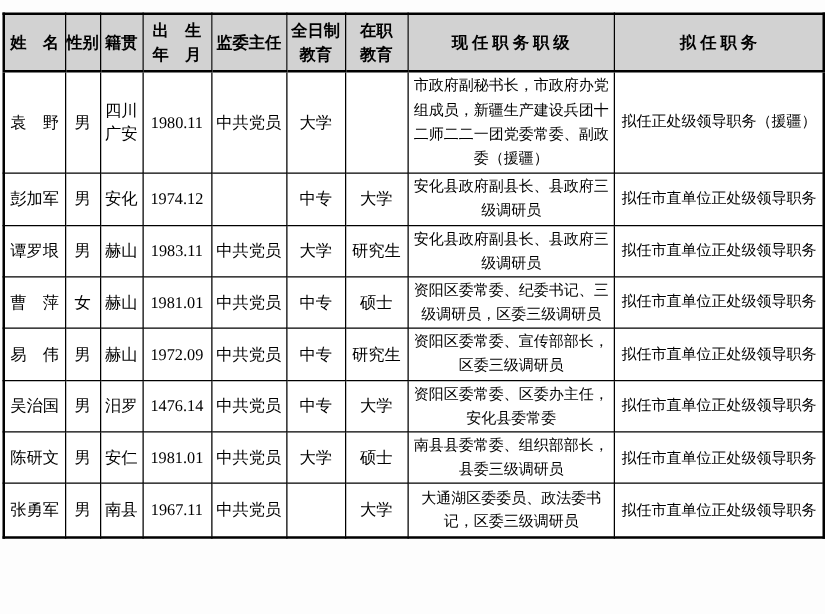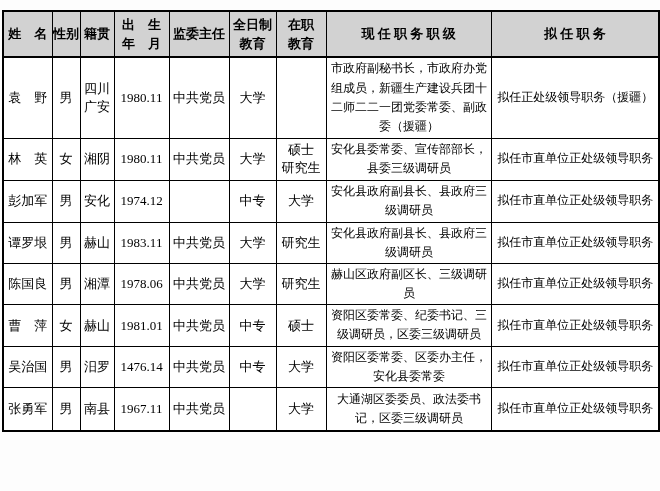--- a/index.html
+++ b/index.html
@@ -95,32 +95,20 @@
         <td>男</td>
         <td>四川
 广安</td>
         <td>1980.11</td>
         <td>中共党员</td>
         <td>大学</td>
         <td></td>
         <td class="pos">市政府副秘书长，市政府办党组成员，新疆生产建设兵团十二师二二一团党委常委、副政委（援疆）</td>
         <td class="pos">拟任正处级领导职务（援疆）</td>
       </tr>
-      <tr class="rh2">
-        <td>林　英</td>
-        <td>女</td>
-        <td>湘阴</td>
-        <td>1980.11</td>
-        <td>中共党员</td>
-        <td>大学</td>
-        <td>硕士
-研究生</td>
-        <td class="pos">安化县委常委、宣传部部长，县委三级调研员</td>
-        <td class="pos">拟任市直单位正处级领导职务</td>
-      </tr>
       <tr class="rh3">
         <td>彭加军</td>
         <td>男</td>
         <td>安化</td>
         <td>1974.12</td>
         <td></td>
         <td>中专</td>
         <td>大学</td>
         <td class="pos">安化县政府副县长、县政府三级调研员</td>
         <td class="pos">拟任市直单位正处级领导职务</td>
@@ -129,51 +117,62 @@
         <td>谭罗垠</td>
         <td>男</td>
         <td>赫山</td>
         <td>1983.11</td>
         <td>中共党员</td>
         <td>大学</td>
         <td>研究生</td>
         <td class="pos">安化县政府副县长、县政府三级调研员</td>
         <td class="pos">拟任市直单位正处级领导职务</td>
       </tr>
-      <tr class="rh5">
-        <td>陈国良</td>
-        <td>男</td>
-        <td>湘潭</td>
-        <td>1978.06</td>
-        <td>中共党员</td>
-        <td>大学</td>
-        <td>研究生</td>
-        <td class="pos">赫山区政府副区长、三级调研员</td>
-        <td class="pos">拟任市直单位正处级领导职务</td>
-      </tr>
       <tr class="rh6">
         <td>曹　萍</td>
         <td>女</td>
         <td>赫山</td>
         <td>1981.01</td>
         <td>中共党员</td>
         <td>中专</td>
         <td>硕士</td>
         <td class="pos">资阳区委常委、纪委书记、三级调研员，区委三级调研员</td>
         <td class="pos">拟任市直单位正处级领导职务</td>
       </tr>
+      <tr class="rh7">
+        <td>易　伟</td>
+        <td>男</td>
+        <td>赫山</td>
+        <td>1972.09</td>
+        <td>中共党员</td>
+        <td>中专</td>
+        <td>研究生</td>
+        <td class="pos">资阳区委常委、宣传部部长，区委三级调研员</td>
+        <td class="pos">拟任市直单位正处级领导职务</td>
+      </tr>
       <tr class="rh8">
         <td>吴治国</td>
         <td>男</td>
         <td>汨罗</td>
         <td>1476.14</td>
         <td>中共党员</td>
         <td>中专</td>
         <td>大学</td>
         <td class="pos">资阳区委常委、区委办主任，安化县委常委</td>
+        <td class="pos">拟任市直单位正处级领导职务</td>
+      </tr>
+      <tr class="rh9">
+        <td>陈研文</td>
+        <td>男</td>
+        <td>安仁</td>
+        <td>1981.01</td>
+        <td>中共党员</td>
+        <td>大学</td>
+        <td>硕士</td>
+        <td class="pos">南县县委常委、组织部部长，县委三级调研员</td>
         <td class="pos">拟任市直单位正处级领导职务</td>
       </tr>
       <tr class="rh10">
         <td>张勇军</td>
         <td>男</td>
         <td>南县</td>
         <td>1967.11</td>
         <td>中共党员</td>
         <td></td>
         <td>大学</td>

